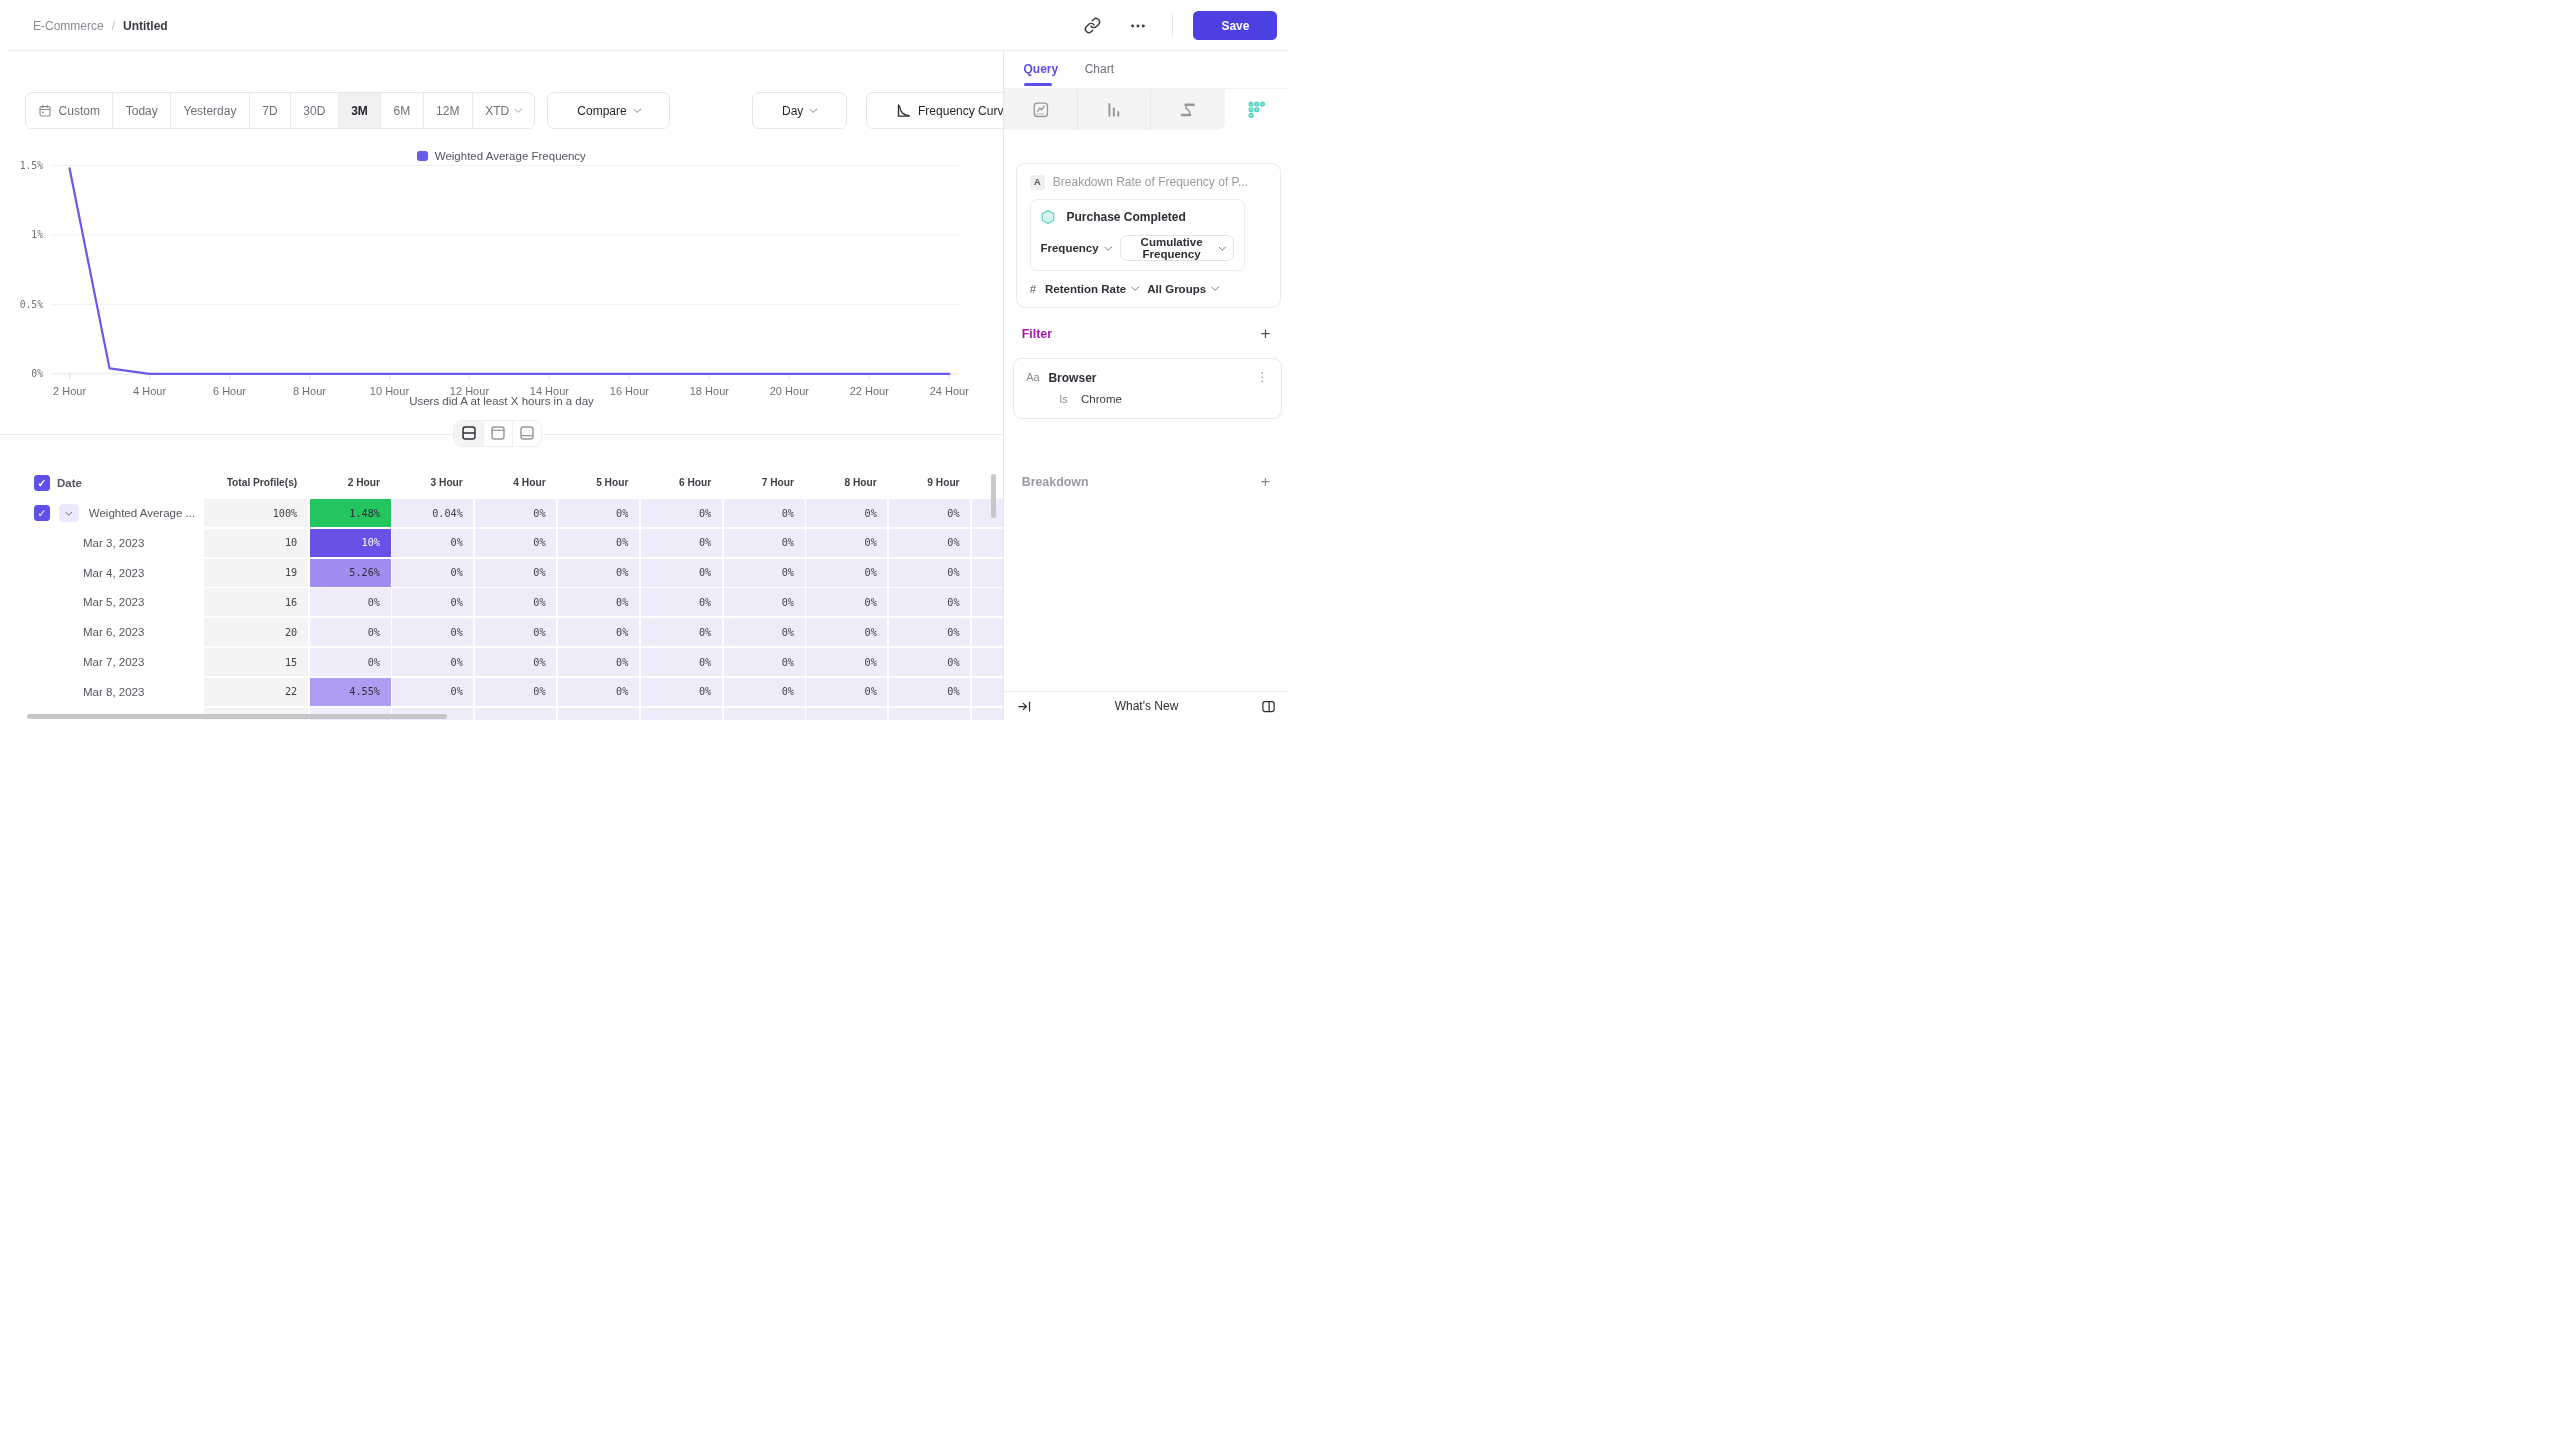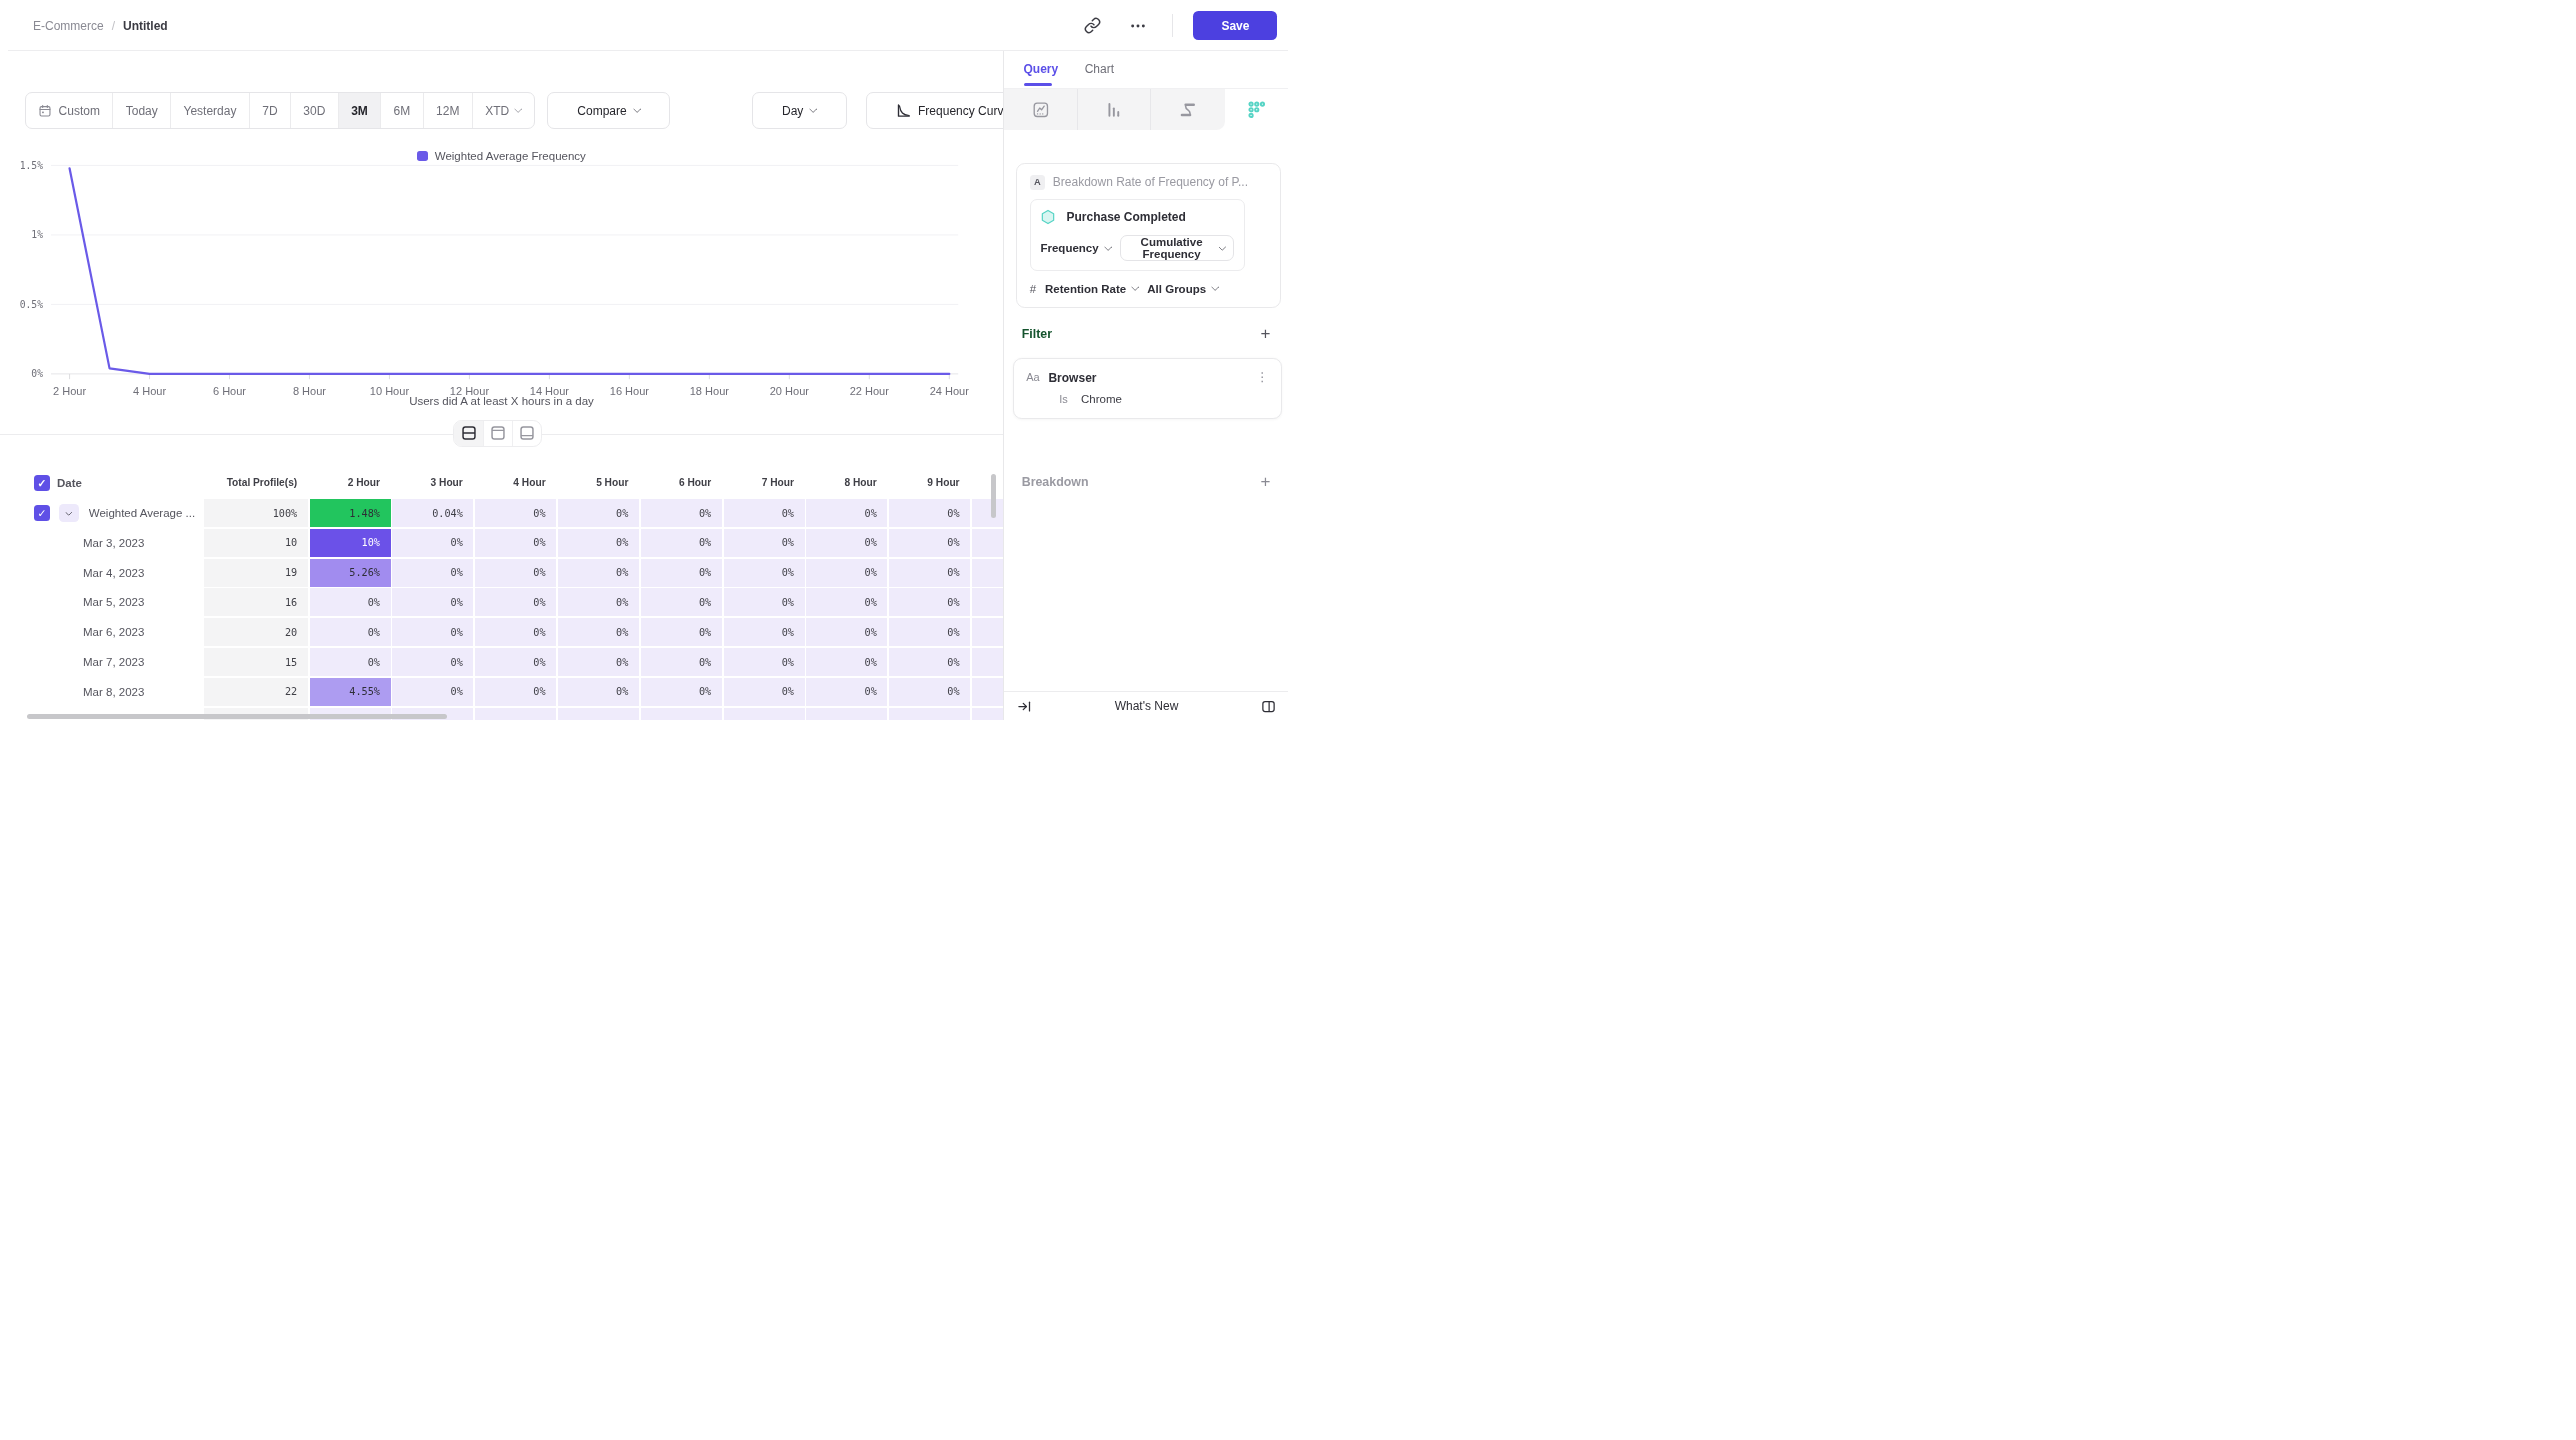--- a/index.html
+++ b/index.html
@@ -99,21 +99,21 @@
   .event-row { display:flex; align-items:center; gap:10px; cursor:pointer; }
   .event-name { font-size:12px; font-weight:600; color:#2E2E36; }
   .freq-row { margin-top:9.7px; display:flex; align-items:center; gap:8.8px; }
   .inline-dd { font-size:11.5px; font-weight:600; color:#2E2E36; display:inline-flex; align-items:center; gap:6.2px; cursor:pointer; }
   .dd-btn { border:0.9px solid #E4E4E7; border-radius:7px; background:#fff; height:26.5px; padding:0 8.8px;
             font-size:11.5px; font-weight:600; color:#2E2E36; display:inline-flex; align-items:center; gap:6.2px; cursor:pointer; font-family:inherit; }
   .measure-row { margin-top:11.5px; display:flex; align-items:center; gap:8.8px; font-size:11.5px; }
   .hash { color:#55555E; font-size:11.5px; }
 
   .section-head { position:absolute; left:17.7px; right:17.7px; display:flex; justify-content:space-between; align-items:center; }
-  .section-title { font-size:12.4px; font-weight:700; color:#14532d; }
+  .section-title { font-size:12.4px; font-weight:700; color:#a21caf; }
   .section-title.muted { color:#9A9AA2; }
   .plus { font-size:17px; color:#55555E; font-weight:400; cursor:pointer; line-height:1; }
   .plus.muted { color:#8A8A93; }
 
   .filter-card { position:absolute; left:8.8px; top:307px; width:269px; border:0.9px solid #E9E9EB; border-radius:8.8px;
                  background:#fff; box-shadow:0 0.9px 2.7px rgba(0,0,0,0.04); padding:11.5px 12.4px 12.4px 12.4px; }
   .f-row1 { display:flex; align-items:flex-start; gap:8.8px; }
   .aa { font-size:11px; color:#8A8A93; flex:none; }
   .f-prop { font-size:12px; font-weight:600; color:#2E2E36; flex:1; }
   .kebab { color:#8A8A93; font-size:12.4px; cursor:pointer; line-height:1; }

